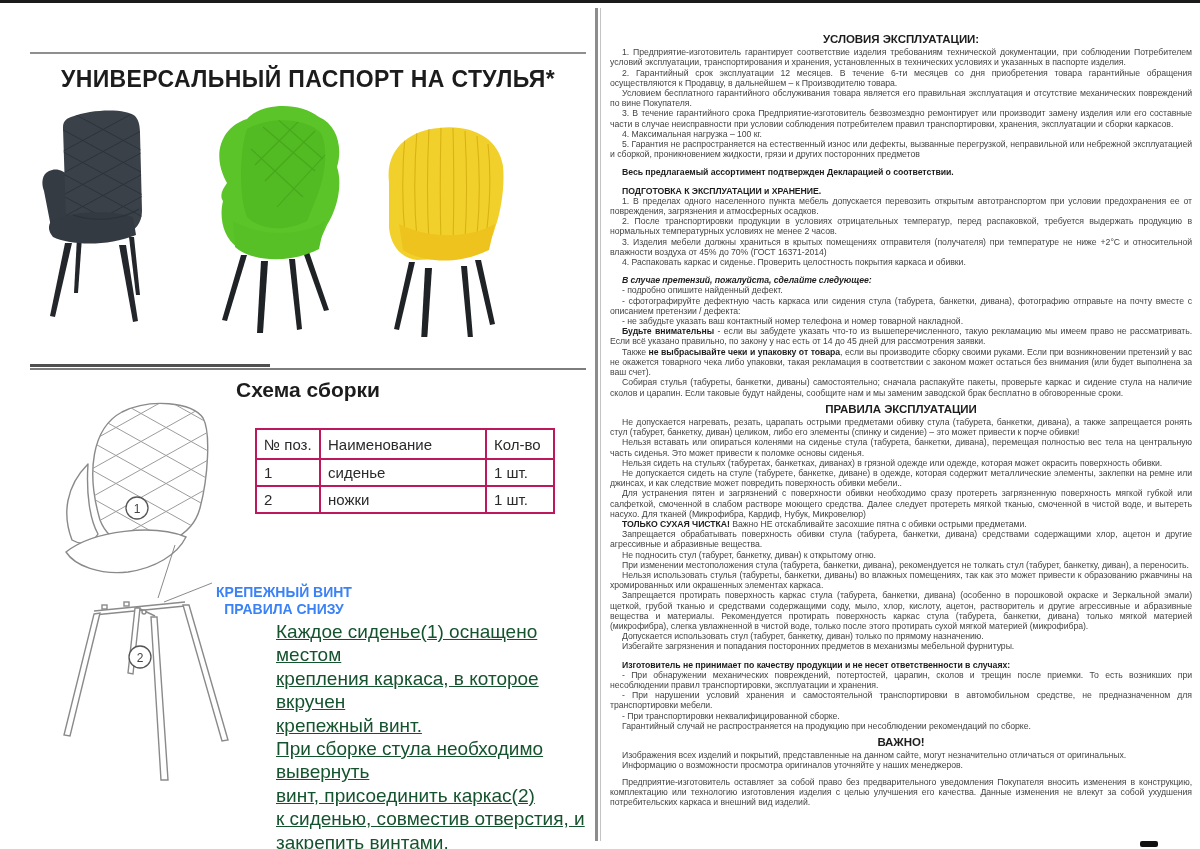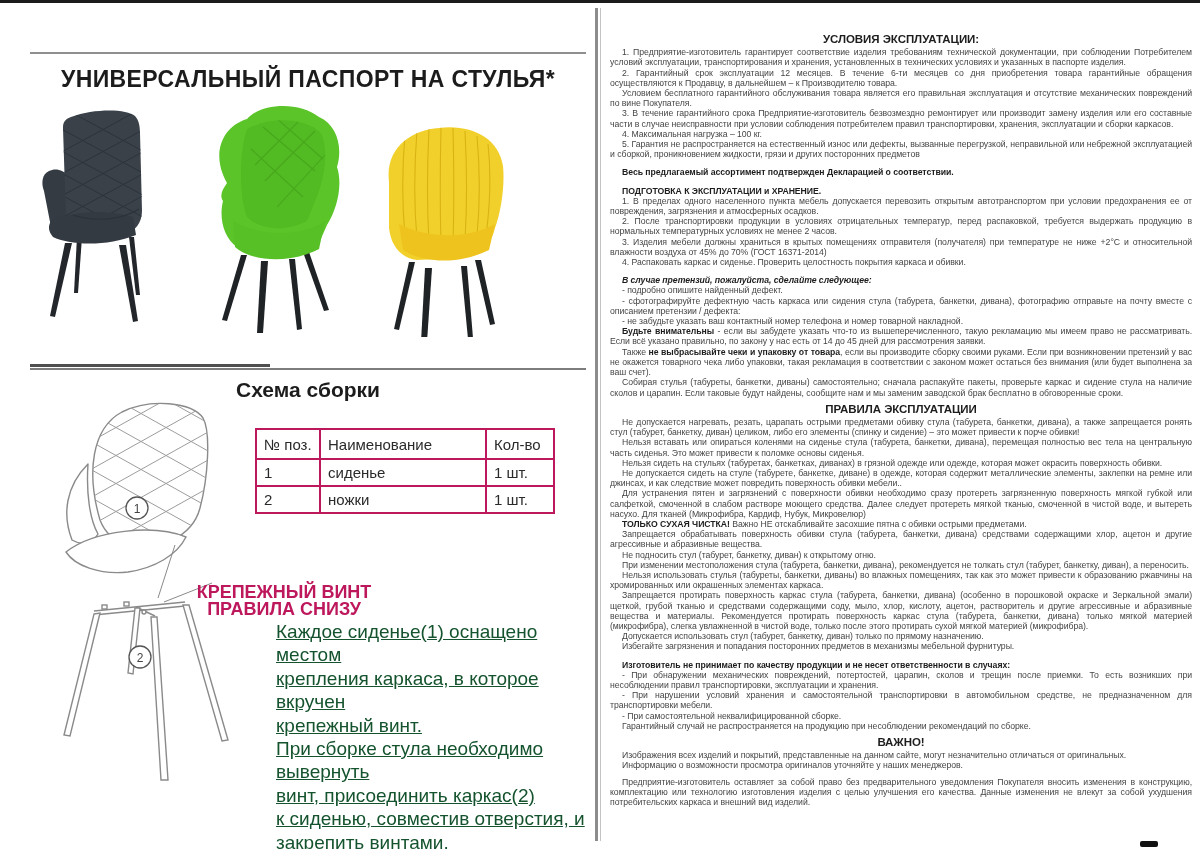--- a/index.html
+++ b/index.html
@@ -23,21 +23,21 @@
 
   .parts-table{position:absolute;left:255px;top:428px;border-collapse:collapse;
     font-size:15px;color:#2a2a2a;}
   .parts-table td,.parts-table th{border:2px solid #be185d;padding:2px 7px;font-weight:normal;
     text-align:left;white-space:nowrap;}
   .parts-table th{height:24px;}
   .parts-table td{height:21px;}
   .col-pos{width:48px;}.col-name{width:150px;}.col-qty{width:52px;}
 
   .screw-label{position:absolute;left:195px;top:584px;width:178px;text-align:center;
-    font-size:18px;font-weight:bold;color:#be185d;line-height:17px;}
+    font-size:14px;font-weight:bold;color:#3b82f6;line-height:17px;}
   .note{position:absolute;left:276px;top:620px;width:315px;font-size:19px;
     line-height:23.4px;color:#14532d;text-decoration:underline;}
 
   
   .divider-a{position:absolute;left:595px;top:8px;width:3px;height:833px;background:#8c8c8c;}
   .divider-b{position:absolute;left:600px;top:8px;width:1px;height:833px;background:#c4c4c4;}
 
   
   .rcol{position:absolute;left:610px;top:12px;width:582px;height:832px;overflow:hidden;
     font-size:8.7px;line-height:10.2px;color:#454545;letter-spacing:-0.05px;}
@@ -235,21 +235,21 @@
   <div class="j">Не подносить стул (табурет, банкетку, диван) к открытому огню.</div>
   <div class="j">При изменении местоположения стула (табурета, банкетки, дивана), рекомендуется не толкать стул (табурет, банкетку, диван), а переносить.</div>
   <div class="j">Нельзя использовать стулья (табуреты, банкетки, диваны) во влажных помещениях, так как это может привести к образованию ржавчины на хромированных или окрашенных элементах каркаса.</div>
   <div class="j">Запрещается протирать поверхность каркас стула (табурета, банкетки, дивана) (особенно в порошковой окраске и Зеркальной эмали) щеткой, грубой тканью и средствами содержащими соду, мыло, хлор, кислоту, ацетон, растворитель и другие агрессивные и абразивные вещества и материалы. Рекомендуется протирать поверхность каркас стула (табурета, банкетки, дивана) только мягкой материей (микрофибра), слегка увлажненной в чистой воде, только после этого протирать сухой мягкой материей (микрофибра).</div>
   <div class="j">Допускается использовать стул (табурет, банкетку, диван) только по прямому назначению.</div>
   <div class="j">Избегайте загрязнения и попадания посторонних предметов в механизмы мебельной фурнитуры.</div>
 
   <div class="hl">Изготовитель не принимает  по качеству продукции и не несет ответственности в случаях:</div>
   <div class="j">- При обнаружении  механических повреждений, потертостей, царапин, сколов и трещин после приемки. То есть возникших при несоблюдении правил транспортировки,  эксплуатации и хранения.</div>
   <div class="j">- При нарушении условий хранения и самостоятельной транспортировки в автомобильном средстве, не предназначенном для транспортировки мебели.</div>
-  <div class="j">- При самостоятельной неквалифицированной сборке.</div>
+  <div class="j">- При транспортировки неквалифицированной сборке.</div>
   <div class="j">Гарантийный случай не распространяется на продукцию при несоблюдении рекомендаций по сборке.</div>
 
   <div class="hc">ВАЖНО!</div>
   <div class="j">Изображения всех изделий и покрытий, представленные на данном сайте, могут незначительно отличаться от оригинальных.</div>
   <div class="j">Информацию о возможности просмотра оригиналов уточняйте у наших менеджеров.</div>
   <div class="gap"></div>
   <div class="j">Предприятие-изготовитель оставляет за собой право без предварительного уведомления Покупателя вносить изменения в конструкцию, комплектацию или технологию изготовления изделия с целью улучшения его качества. Данные изменения не влекут за собой ухудшения потребительских каркаса и внешний вид изделий.</div>
 </div>
 
 <div class="corner-mark"></div>

